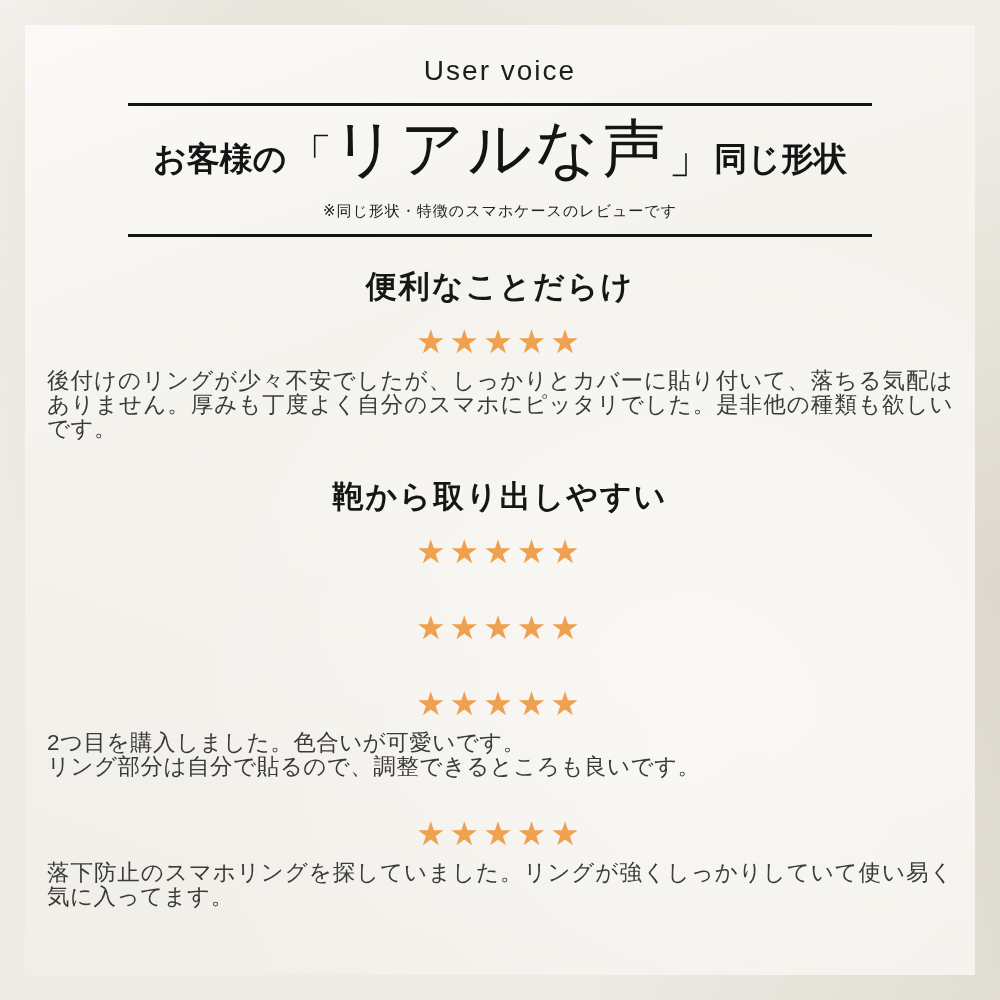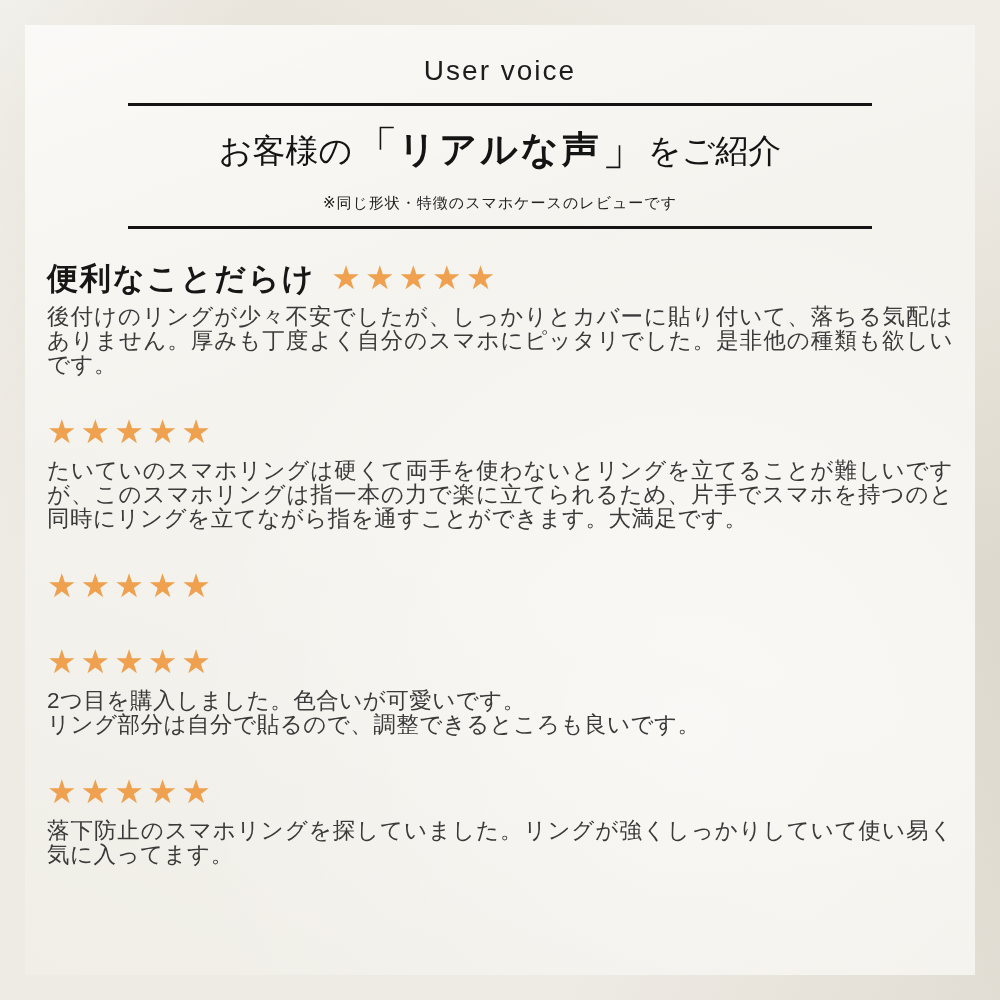--- a/index.html
+++ b/index.html
@@ -50,41 +50,42 @@
     border-top: 3px solid #141414;
     margin: 0 auto;
   }
   .rule-top { margin-top: 13px; }
   .catch {
     margin-top: 10px;
     color: #141414;
     line-height: 64px;
     white-space: nowrap;
   }
-  .catch .plain { font-size: 33px; font-weight: 400; margin-top: 8px; }
+  .catch .plain { font-size: 33px; font-weight: 700; margin-top: 8px; }
   .catch .bracket { font-size: 46px; font-weight: 300; vertical-align: -2px; }
-  .catch .emph { font-size: 37px; font-weight: 700; letter-spacing: 3px; }
+  .catch .emph { font-size: 63px; font-weight: 400; letter-spacing: 3px; }
   .note {
     font-size: 15px;
     font-weight: 500;
     color: #222;
     line-height: 28px;
     letter-spacing: 1px;
   }
   .rule-bottom { margin-top: 9px; }
 
   
   .reviews { margin-top: 30px; }
   .review { margin-bottom: 36px; }
   .review:last-child { margin-bottom: 0; }
   .review-head {
     display: flex;
     align-items: center;
     gap: 16px;
     line-height: 40px;
+    flex-direction: column;
   }
   .review-title {
     font-size: 31px;
     font-weight: 800;
     color: #161616;
     letter-spacing: 2px;
     white-space: nowrap;
   }
   .stars {
     font-size: 33px;
@@ -107,41 +108,41 @@
 </head>
 <body>
 
 <div class="canvas">
   <div class="panel">
 
     <div class="header">
       <div class="eyebrow">User voice</div>
       <div class="rule rule-top"></div>
       <div class="catch">
-        <span class="plain">お客様の</span><span class="bracket">「</span><span class="emph">リアルな声</span><span class="bracket">」</span><span class="plain">をご紹介</span>
+        <span class="plain">お客様の</span><span class="bracket">「</span><span class="emph">リアルな声</span><span class="bracket">」</span><span class="plain">同じ形状</span>
       </div>
       <div class="note">※同じ形状・特徴のスマホケースのレビューです</div>
       <div class="rule rule-bottom"></div>
     </div>
 
     <div class="reviews">
 
       <div class="review">
         <div class="review-head">
           <span class="review-title">便利なことだらけ</span>
           <span class="stars star-color" style="color: rgb(239, 161, 79);">★★★★★</span>
         </div>
         <div class="review-body">後付けのリングが少々不安でしたが、しっかりとカバーに貼り付いて、落ちる気配はありません。厚みも丁度よく自分のスマホにピッタリでした。是非他の種類も欲しいです。</div>
       </div>
 
       <div class="review">
         <div class="review-head">
+          <span class="review-title">鞄から取り出しやすい</span>
           <span class="stars star-color" style="color: rgb(239, 161, 79);">★★★★★</span>
         </div>
-        <div class="review-body">たいていのスマホリングは硬くて両手を使わないとリングを立てることが難しいですが、このスマホリングは指一本の力で楽に立てられるため、片手でスマホを持つのと同時にリングを立てながら指を通すことができます。大満足です。</div>
       </div>
 
       <div class="review">
         <div class="review-head">
           <span class="stars star-color" style="color: rgb(239, 161, 79);">★★★★★</span>
         </div>
       </div>
 
       <div class="review">
         <div class="review-head">

